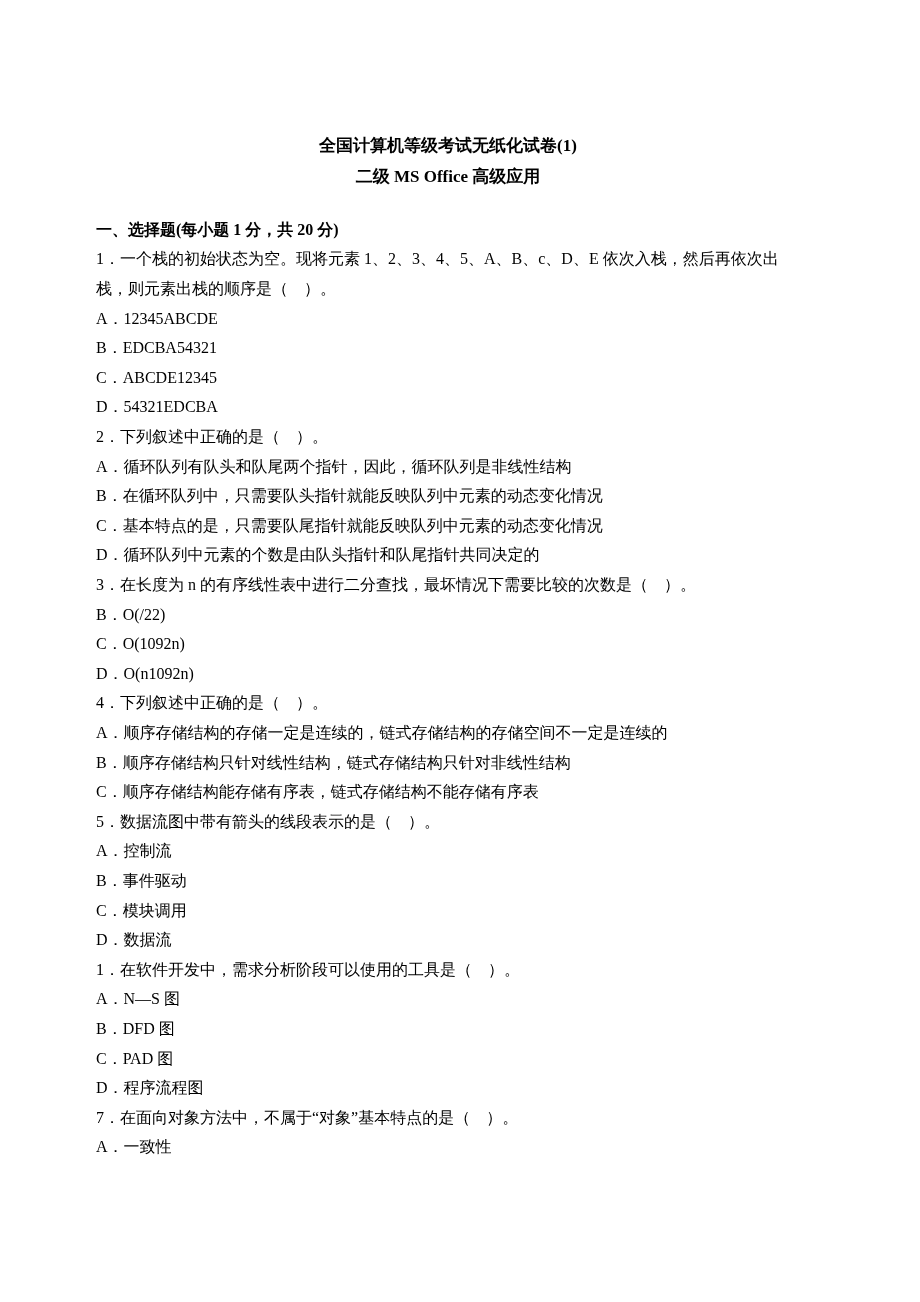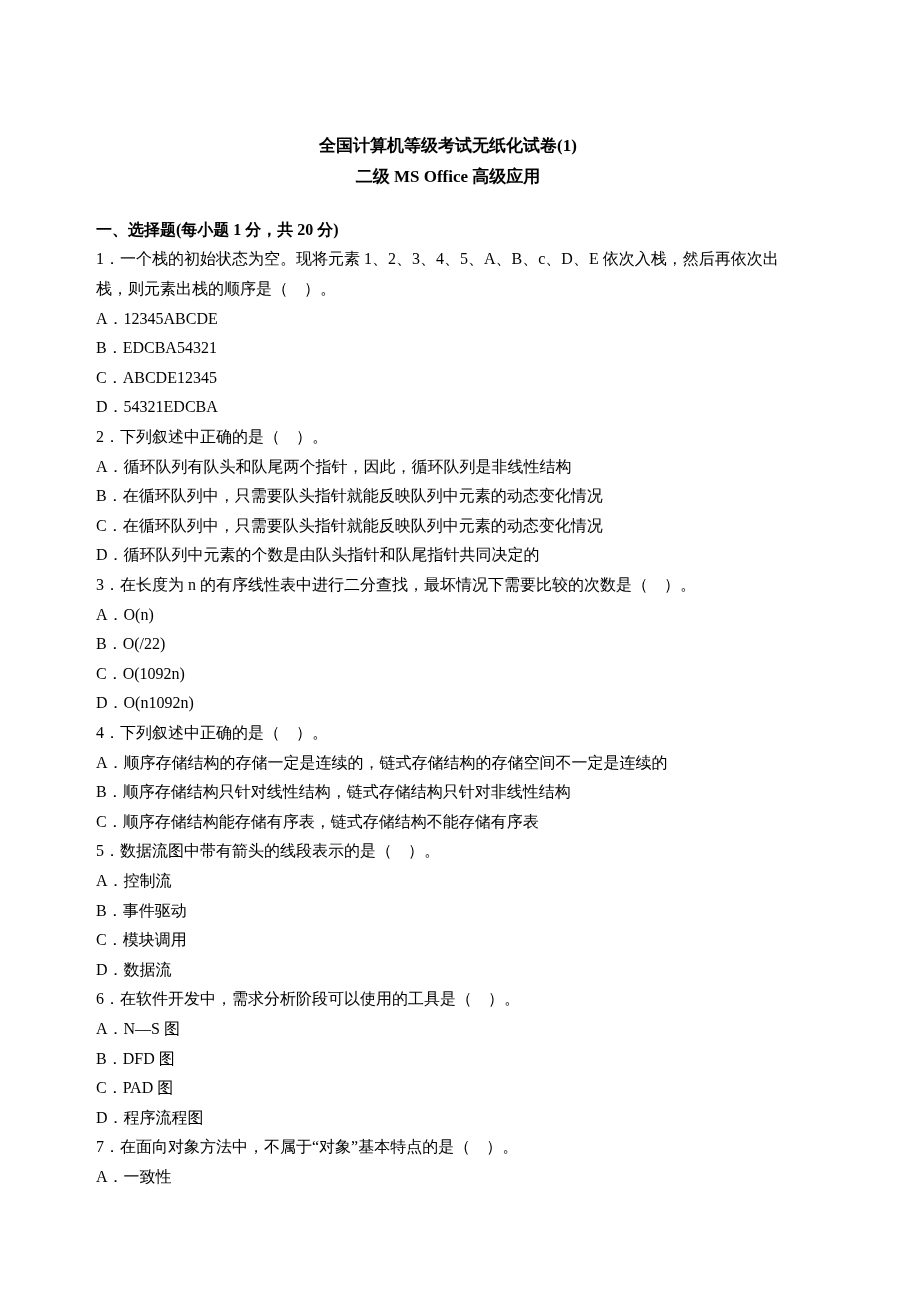--- a/index.html
+++ b/index.html
@@ -49,37 +49,36 @@
 
   <div id="questions">
       <span class="line">1．一个栈的初始状态为空。现将元素 1、2、3、4、5、A、B、c、D、E 依次入栈，然后再依次出栈，则元素出栈的顺序是（    ）。</span>
       <span class="line">A．12345ABCDE</span>
       <span class="line">B．EDCBA54321</span>
       <span class="line">C．ABCDE12345</span>
       <span class="line">D．54321EDCBA</span>
       <span class="line">2．下列叙述中正确的是（    ）。</span>
       <span class="line">A．循环队列有队头和队尾两个指针，因此，循环队列是非线性结构</span>
       <span class="line">B．在循环队列中，只需要队头指针就能反映队列中元素的动态变化情况</span>
-      <span class="line">C．在循环队列中，只需要队头指针就能反映队列中元素的动态变化情况</span>
+      <span class="line">C．基本特点的是，只需要队尾指针就能反映队列中元素的动态变化情况</span>
       <span class="line">D．循环队列中元素的个数是由队头指针和队尾指针共同决定的</span>
       <span class="line">3．在长度为 n 的有序线性表中进行二分查找，最坏情况下需要比较的次数是（    ）。</span>
-      <span class="line">A．O(n)</span>
       <span class="line">B．O(/22)</span>
       <span class="line">C．O(1092n)</span>
       <span class="line">D．O(n1092n)</span>
       <span class="line">4．下列叙述中正确的是（    ）。</span>
       <span class="line">A．顺序存储结构的存储一定是连续的，链式存储结构的存储空间不一定是连续的</span>
       <span class="line">B．顺序存储结构只针对线性结构，链式存储结构只针对非线性结构</span>
       <span class="line">C．顺序存储结构能存储有序表，链式存储结构不能存储有序表</span>
       <span class="line">5．数据流图中带有箭头的线段表示的是（    ）。</span>
       <span class="line">A．控制流</span>
       <span class="line">B．事件驱动</span>
       <span class="line">C．模块调用</span>
       <span class="line">D．数据流</span>
-      <span class="line">6．在软件开发中，需求分析阶段可以使用的工具是（    ）。</span>
+      <span class="line">1．在软件开发中，需求分析阶段可以使用的工具是（    ）。</span>
       <span class="line">A．N—S 图</span>
       <span class="line">B．DFD 图</span>
       <span class="line">C．PAD 图</span>
       <span class="line">D．程序流程图</span>
       <span class="line">7．在面向对象方法中，不属于“对象”基本特点的是（    ）。</span>
       <span class="line">A．一致性</span>
     </div>
 
 </div>
 

